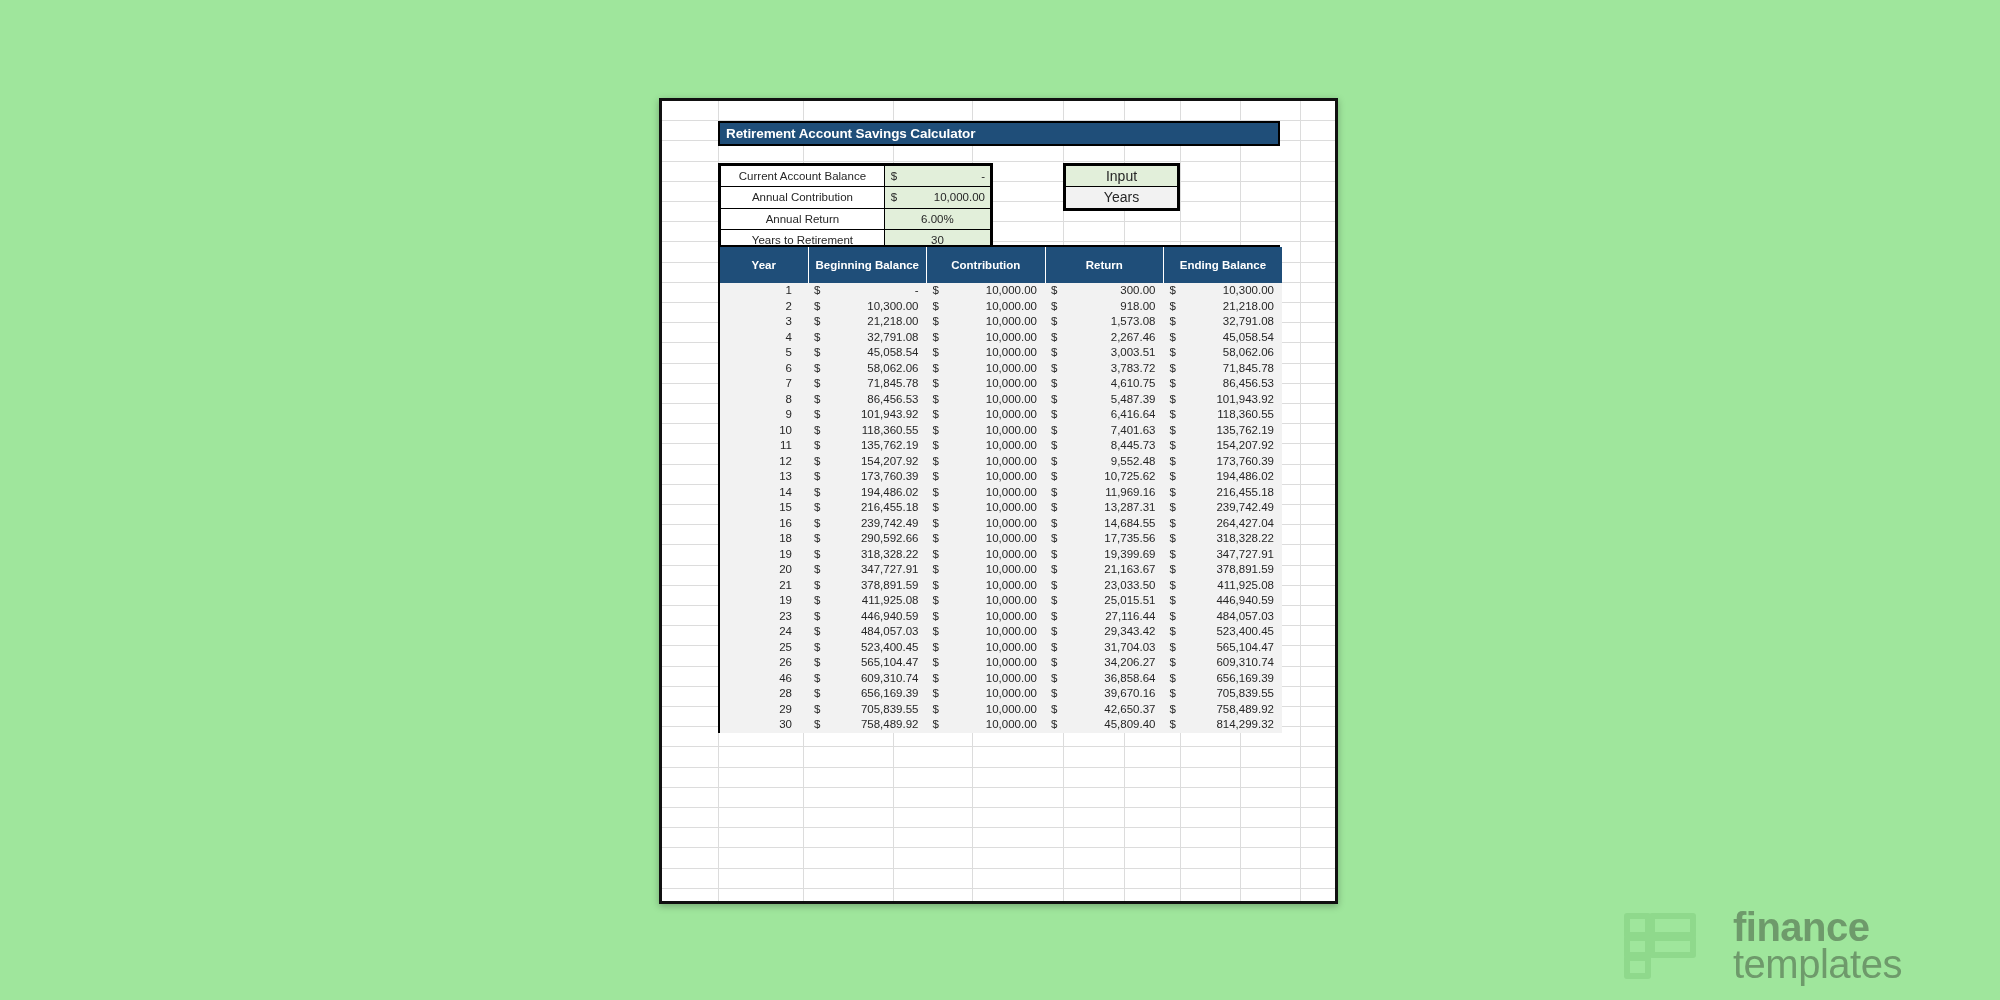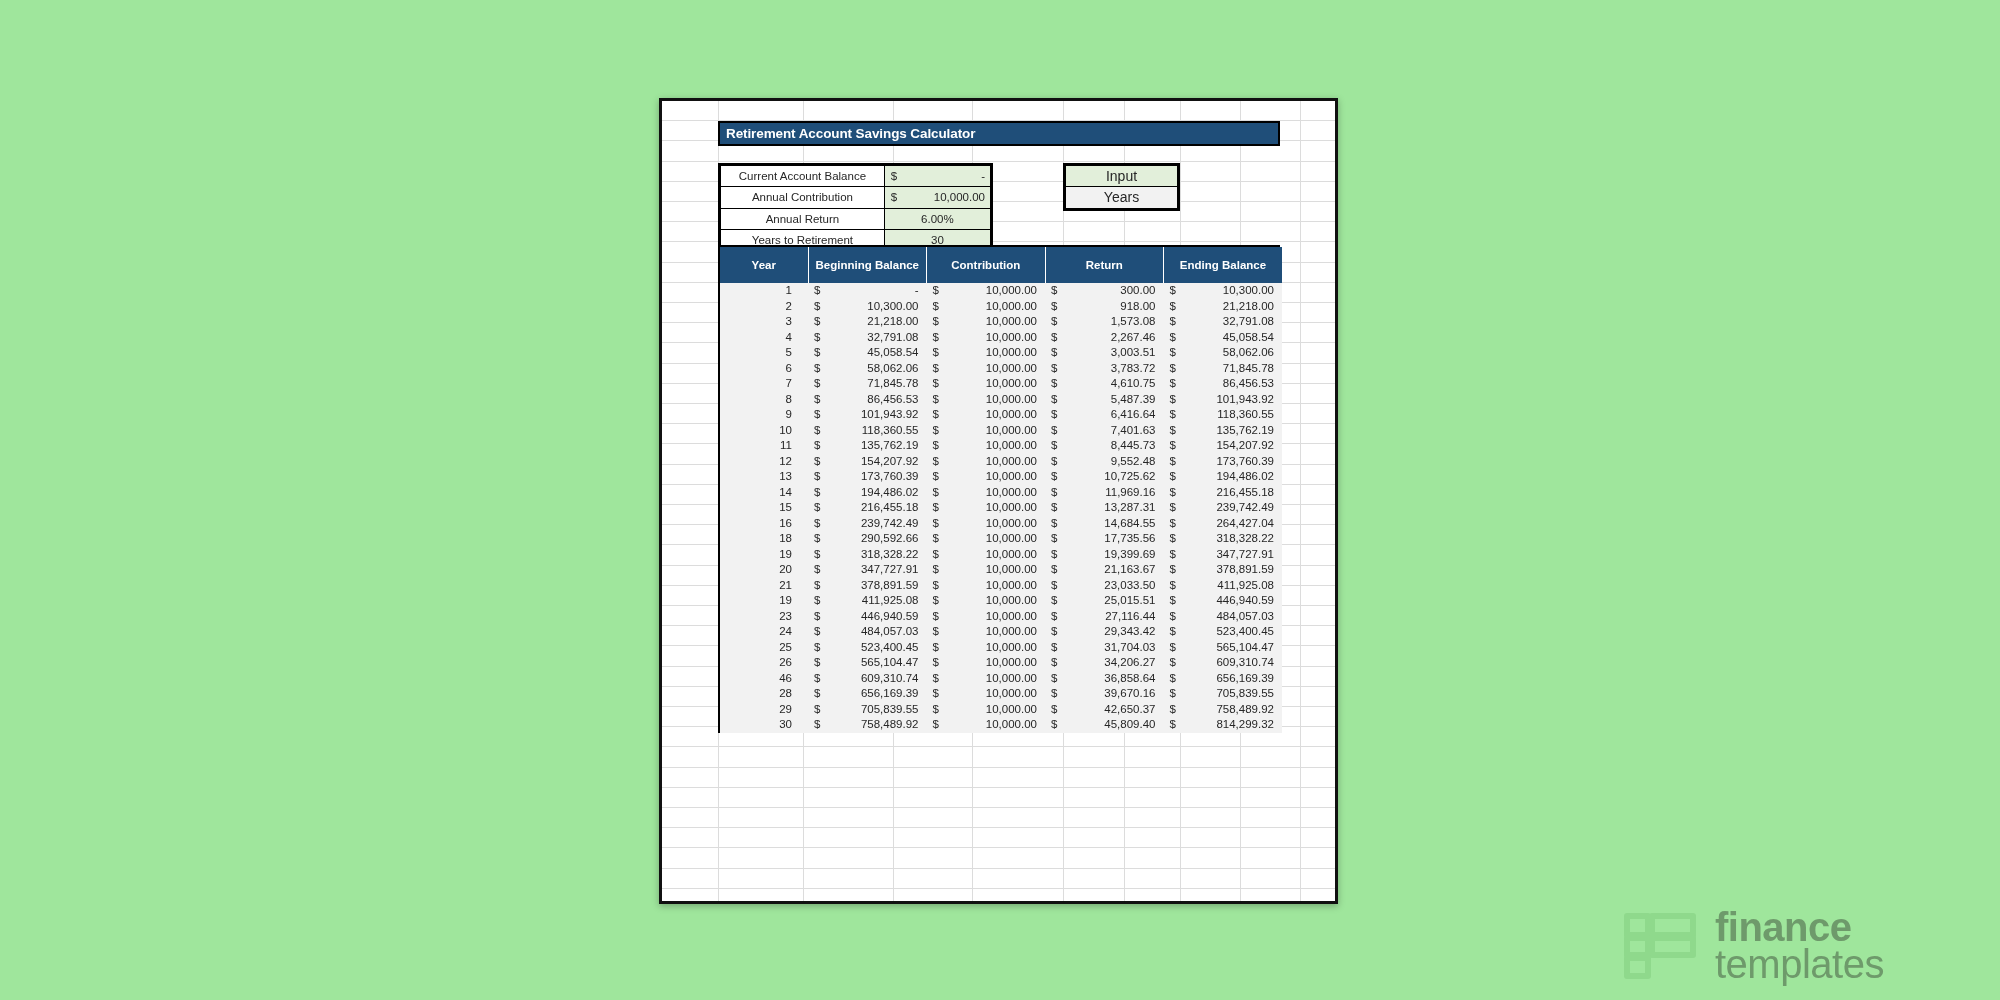--- a/index.html
+++ b/index.html
@@ -197,21 +197,21 @@
 
   
   #logo {
     position: absolute;
     left: 1623px;
     top: 898px;
     width: 365px;
     height: 95px;
     display: flex;
     align-items: center;
-    gap: 18px;
+    gap: 36px;
   }
   #logo-mark { width: 74px; height: 68px; flex: none; }
   #logo-text {
     display: flex;
     flex-direction: column;
     line-height: 0.92;
     color: #6E9A6B;
   }
   #logo-text .lt-finance {
     font-size: 40px;

